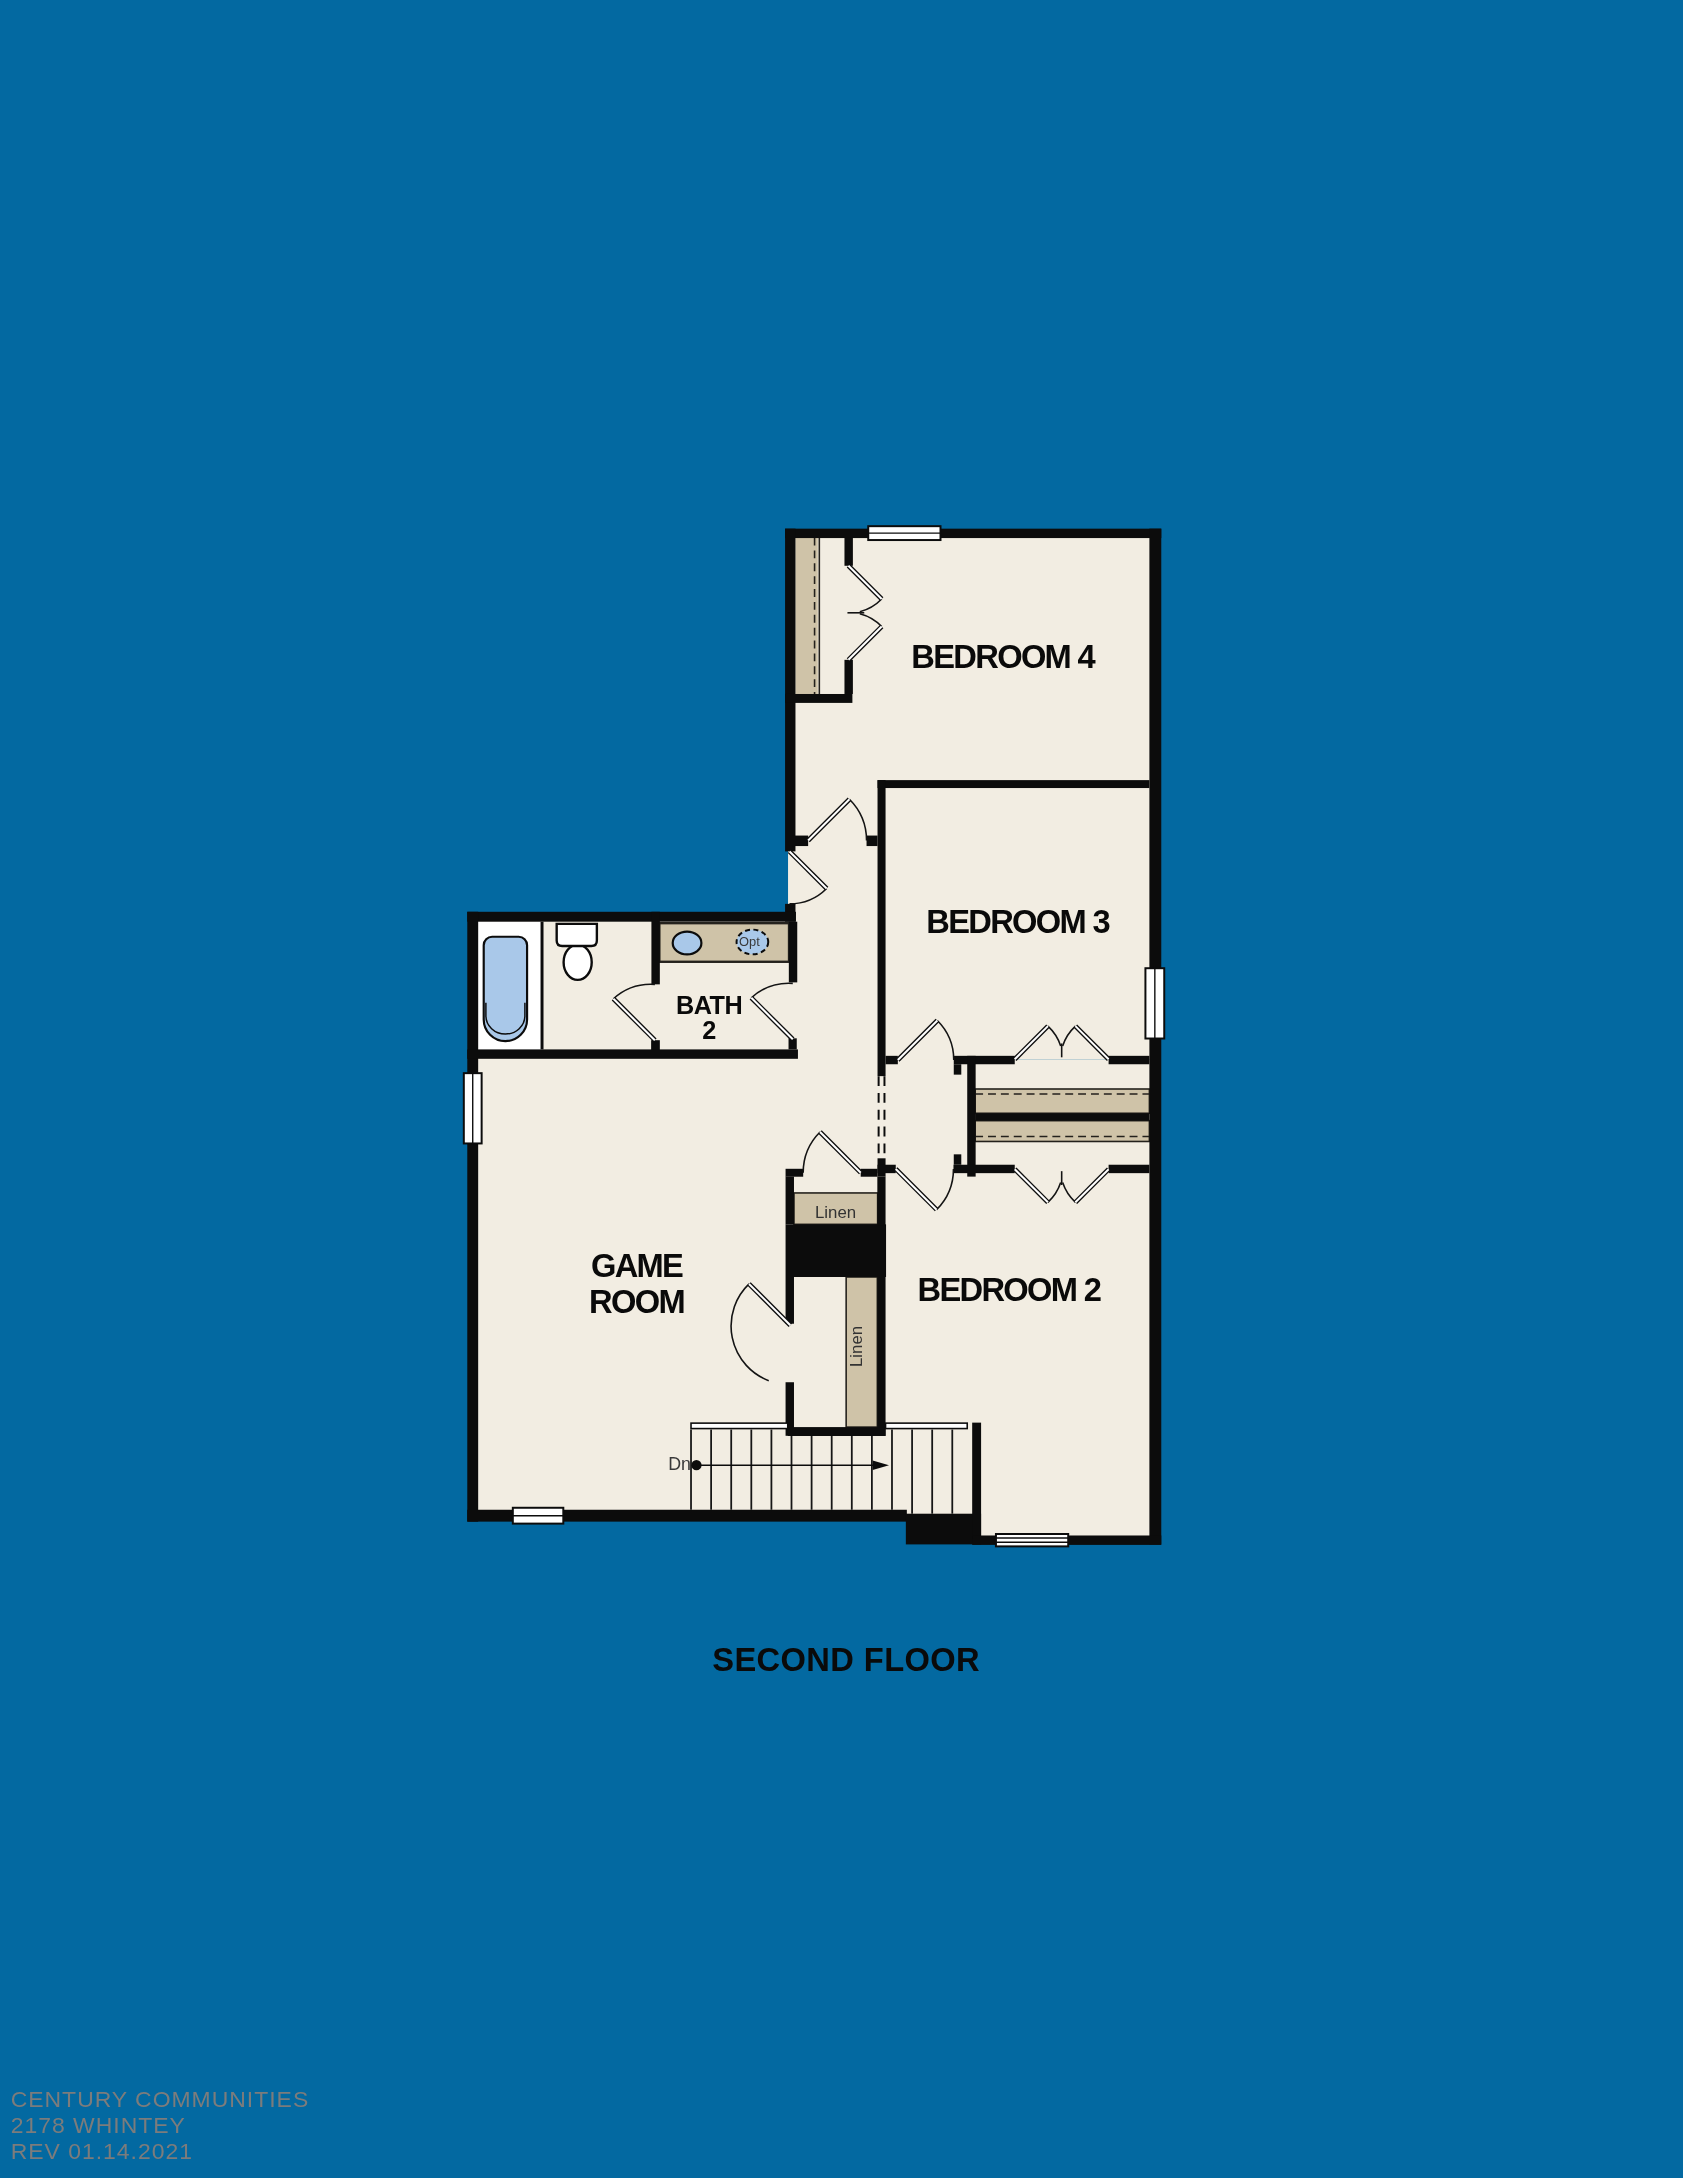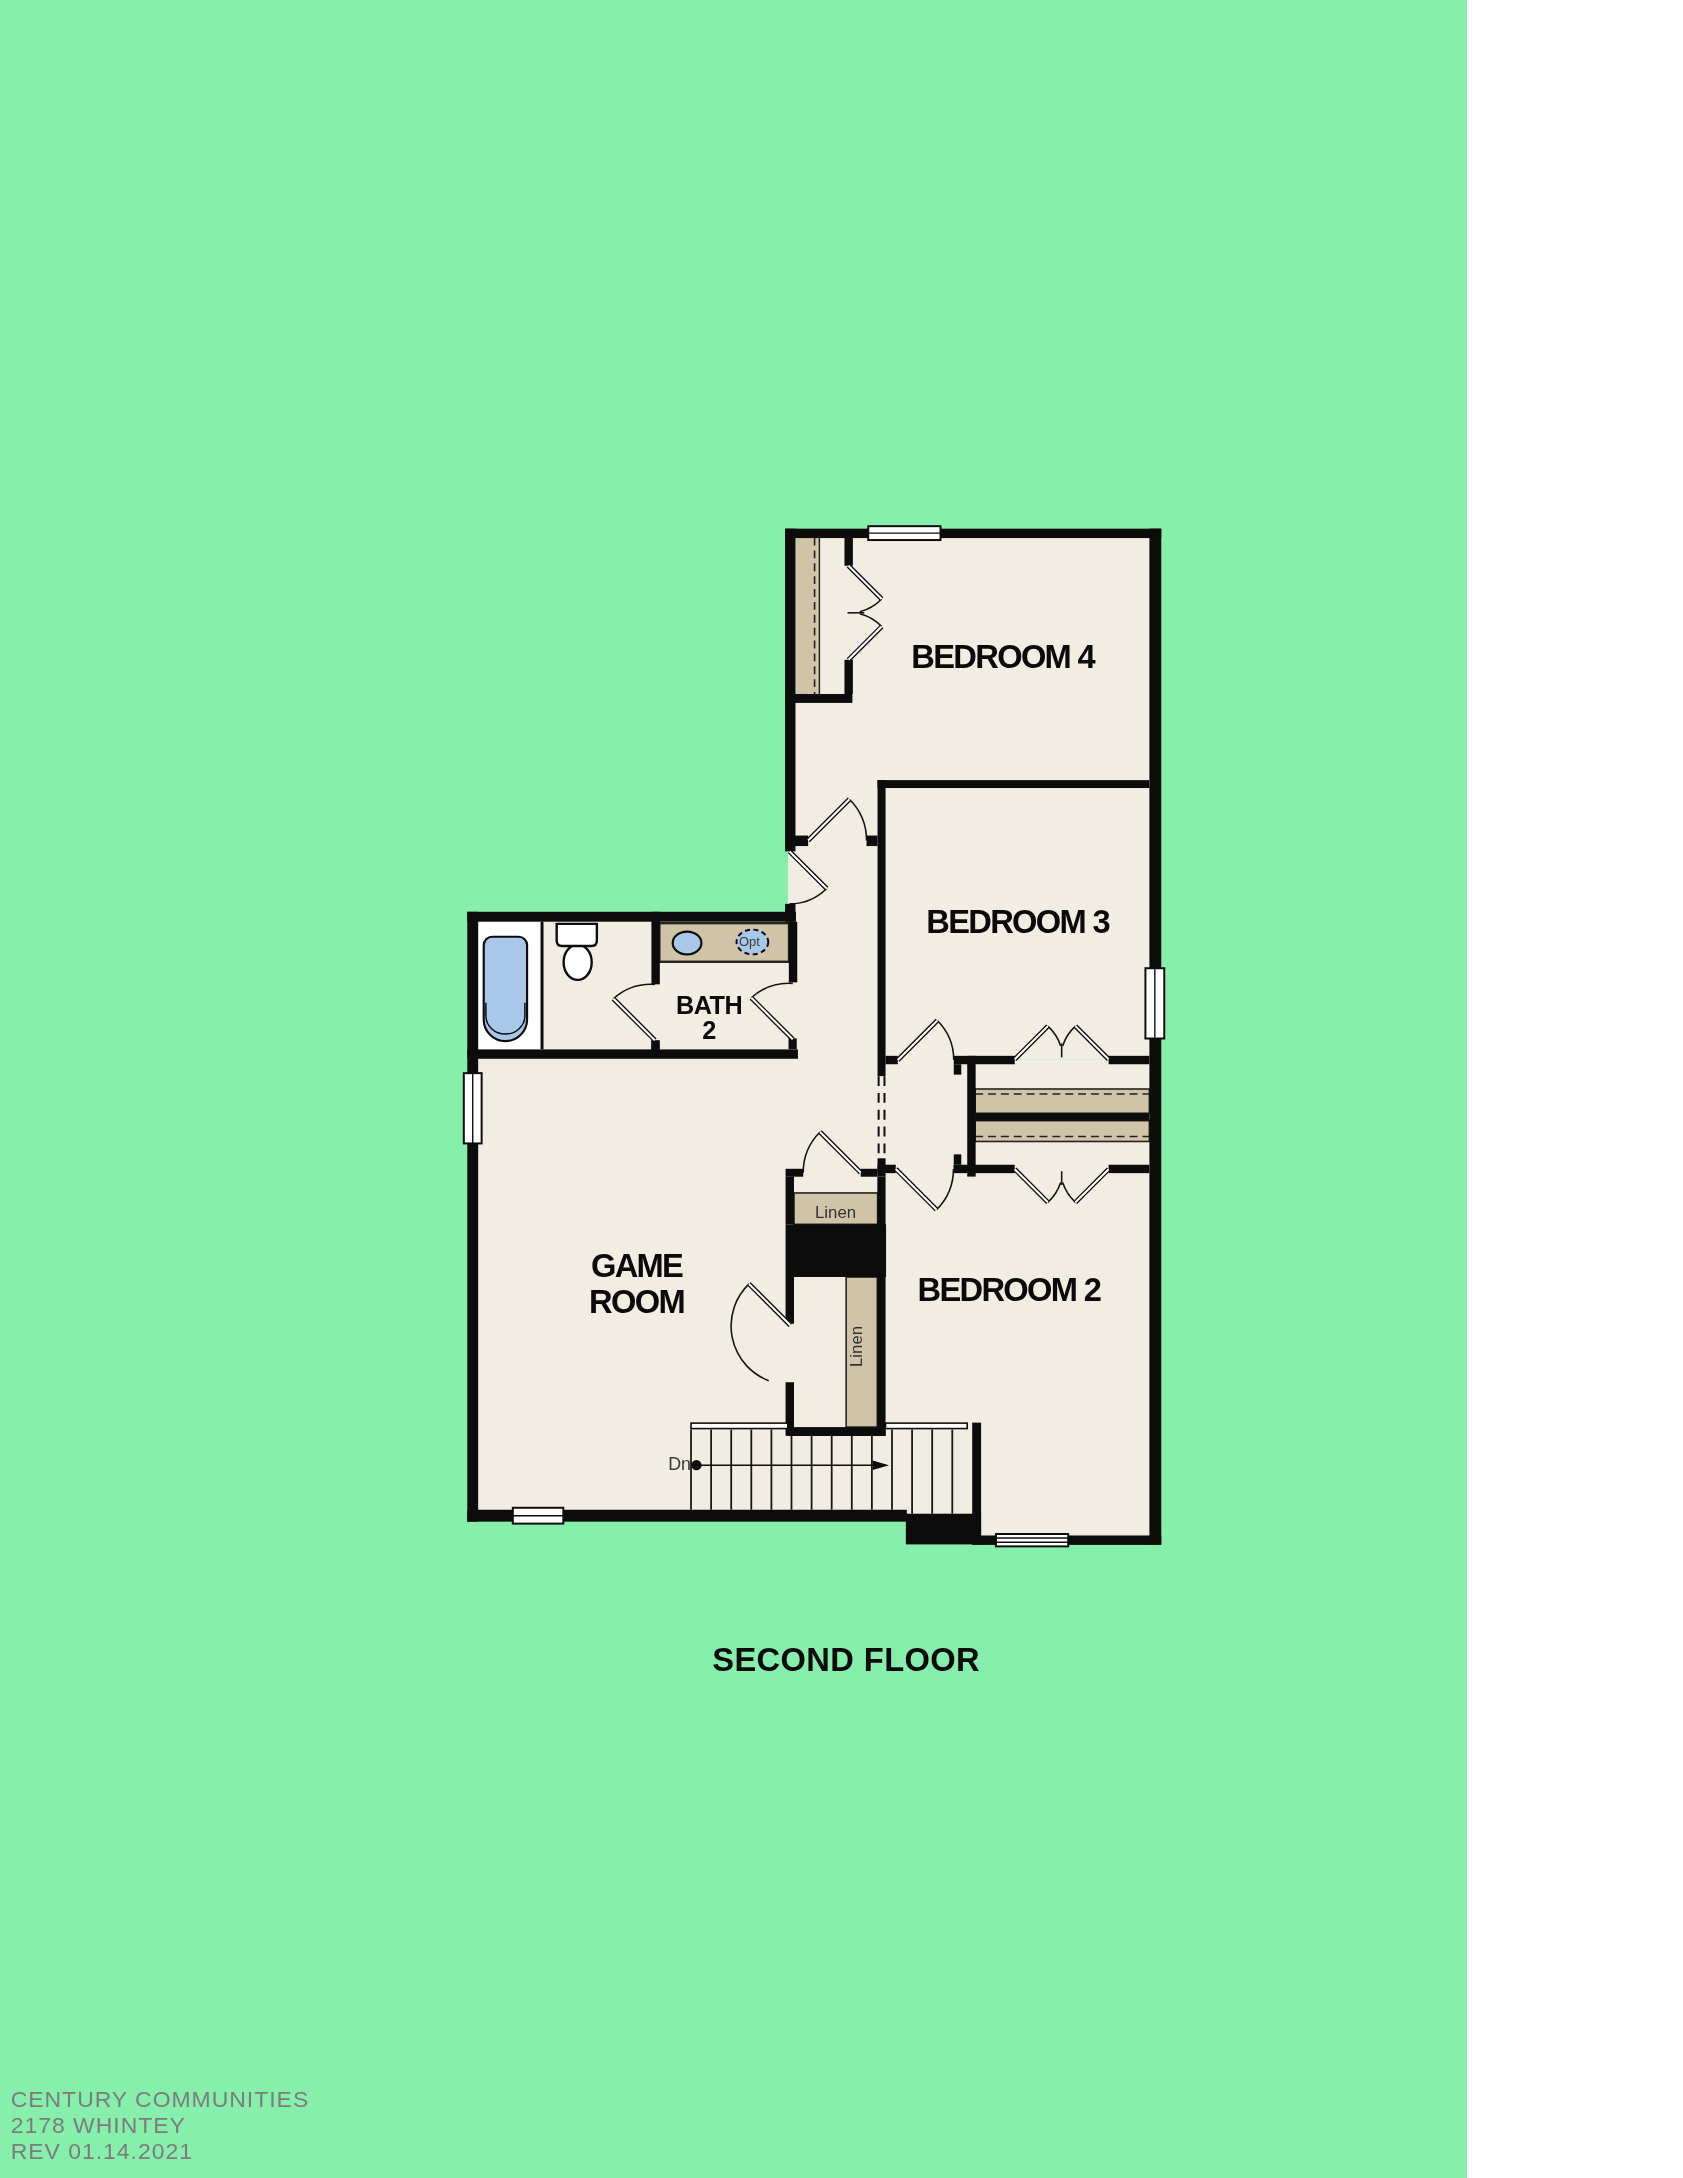--- a/index.html
+++ b/index.html
@@ -1,16 +1,16 @@
 <!DOCTYPE html>
 <html><head>
 <meta charset="utf-8">
 <style>
   html,body{margin:0;padding:0;background:#ffffff;}
-  #page{position:relative;width:1467px;height:2178px;background:#86efac;overflow:hidden;}
+  #page{position:relative;width:1683px;height:2178px;background:#0369a1;overflow:hidden;}
   svg{position:absolute;left:0;top:0;}
   text{font-family:"Liberation Sans",sans-serif;}
 </style>
 </head>
 <body>
 <div id="page">
 <svg width="1683" height="2178" viewBox="0 0 1700 2200">
 
   <g id="floors" fill="#f2ede2" stroke="none">
     <rect x="796" y="538" width="368" height="532"></rect>

